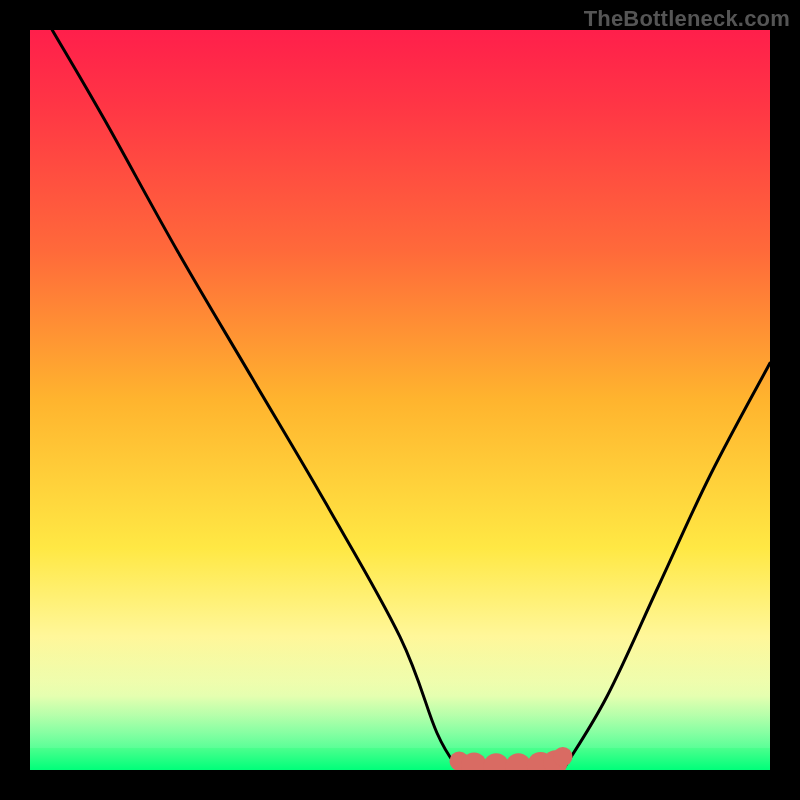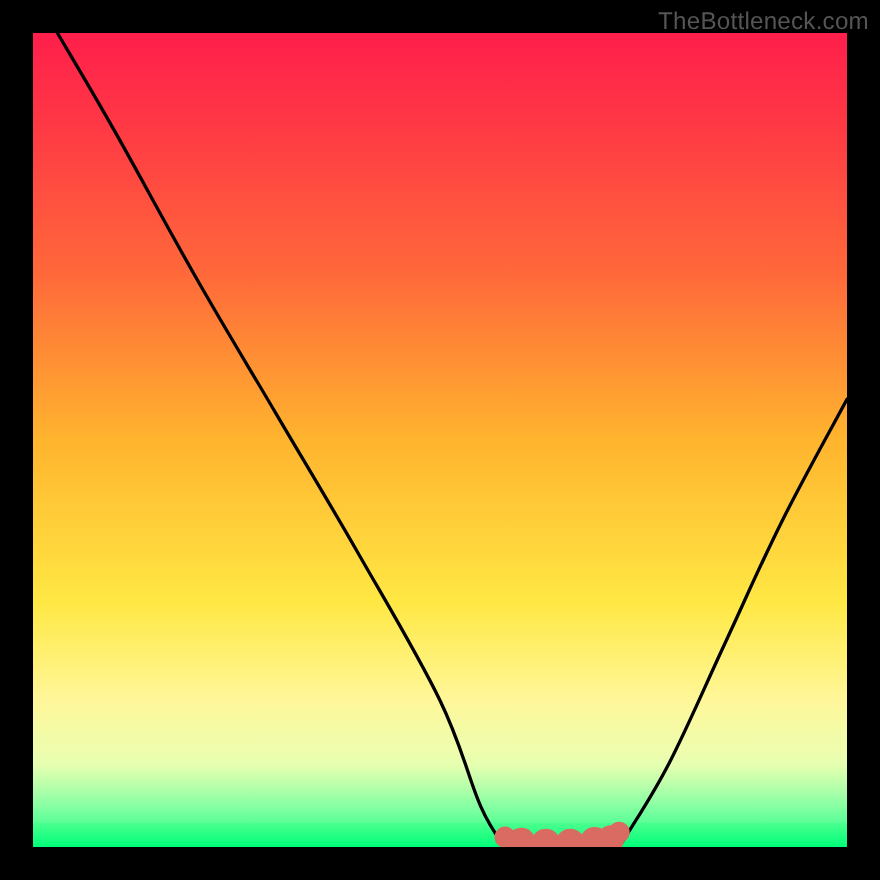--- a/index.html
+++ b/index.html
@@ -16,21 +16,21 @@
     width: 800px;
     height: 800px;
     background: #000;
   }
   .attribution {
     position: absolute;
     top: 6px;
     right: 10px;
     color: #555;
     font-size: 22px;
-    font-weight: 400;
+    font-weight: 700;
     letter-spacing: 0.2px;
     z-index: 10;
   }
   .plot-area {
     position: absolute;
     left: 30px;
     top: 30px;
     width: 740px;
     height: 740px;
     overflow: hidden;

